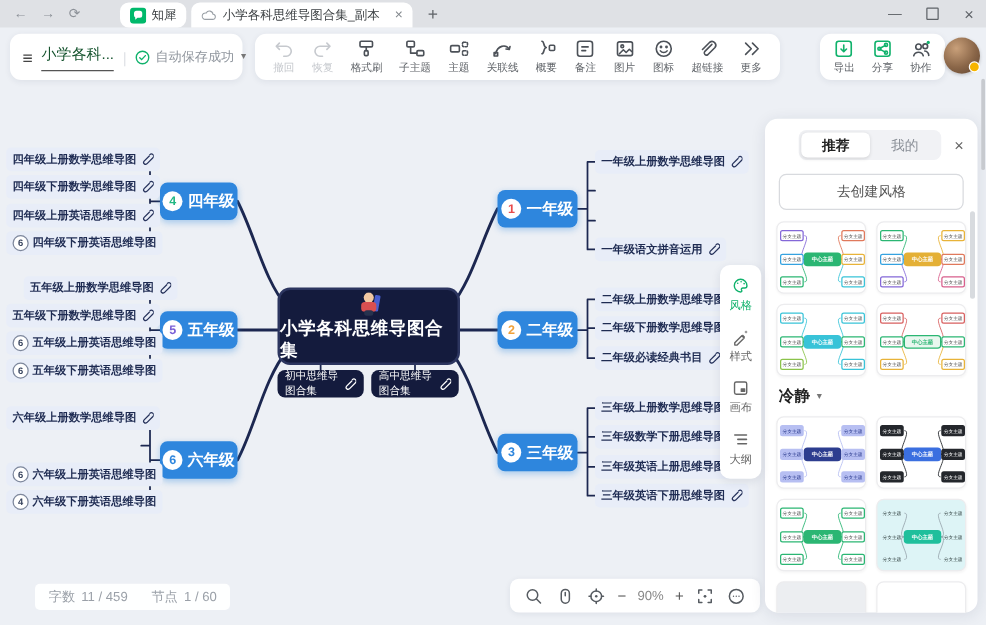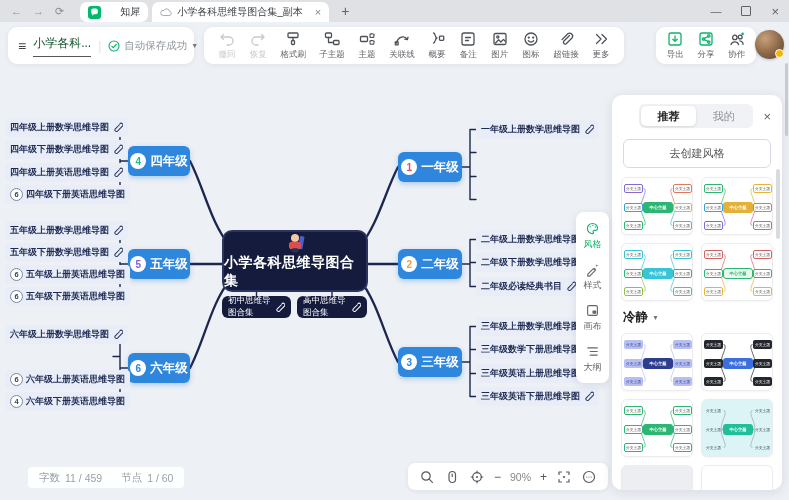--- a/index.html
+++ b/index.html
@@ -4,21 +4,21 @@
 <style>
   html,body{margin:0;padding:0}
   body{width:789px;height:500px;position:relative;overflow:hidden;background:#edf0f5;
        font-family:"Liberation Sans","DejaVu Sans",sans-serif;-webkit-font-smoothing:antialiased}
   svg{display:block}
 
   
   #tabbar{position:absolute;top:0;left:0;right:0;height:22px;background:#dfe1e5;display:flex;align-items:center;z-index:6}
   .navic{color:#8b9097;font-size:11px;margin-left:11px;line-height:22px}
   .tab{background:#fff;border-radius:7px 7px 0 0;height:20px;margin-top:2px;display:flex;align-items:center;padding:0 8px;font-size:10px;color:#3c4043;white-space:nowrap}
-  #app-tab{margin-left:16px;gap:19px;border-radius:7px}
+  #app-tab{margin-left:32px;gap:4px;border-radius:7px}
   #doc-tab{margin-left:4px;gap:5px}
   .tabclose{color:#80868b;font-size:11px;margin-left:7px}
   #newtab{font-size:14px;color:#5f6368;margin-left:12px}
   #winctrl{position:absolute;right:10px;top:0;height:22px;display:flex;align-items:center;gap:20px;color:#5f6368}
   #win-min{font-size:11px}
   #win-max{width:8px;height:8px;border:1px solid #5f6368;border-radius:1px}
   #win-close{font-size:13px}
 
   
   .card{position:absolute;top:27px;height:37px;background:#fff;border-radius:9px;box-shadow:0 1px 5px rgba(30,40,70,.07);display:flex;align-items:center;z-index:5}
@@ -311,20 +311,28 @@
       <span>一年级</span>
     </div>
     <div class="pill" style="left: 476px; top: 120px;">
       <span>一年级上册数学思维导图</span>
       <span class="plink">
         <svg width="11" height="11" viewBox="0 0 12 12" fill="none" stroke="#27335c" stroke-width="1.1" stroke-linecap="round">
           <path d="M8.6 1.9a1.9 1.9 0 0 1 2.7 2.7L6 9.9a1.7 1.7 0 0 1-2.4-2.4l4.5-4.5"></path>
         </svg>
       </span>
     </div>
+    <div class="pill" style="left: 476px; top: 190px;">
+      <span>一年级语文拼音运用</span>
+      <span class="plink">
+        <svg width="11" height="11" viewBox="0 0 12 12" fill="none" stroke="#27335c" stroke-width="1.1" stroke-linecap="round">
+          <path d="M8.6 1.9a1.9 1.9 0 0 1 2.7 2.7L6 9.9a1.7 1.7 0 0 1-2.4-2.4l4.5-4.5"></path>
+        </svg>
+      </span>
+    </div>
     <div class="bnode" style="left: 398px; top: 249px; width: 64px; height: 30px; background: rgb(46, 134, 221);">
       <span class="bnum" style="color:#f0a13a">2</span>
       <span>二年级</span>
     </div>
     <div class="pill" style="left: 476px; top: 230px;">
       <span>二年级上册数学思维导图</span>
       <span class="plink">
         <svg width="11" height="11" viewBox="0 0 12 12" fill="none" stroke="#27335c" stroke-width="1.1" stroke-linecap="round">
           <path d="M8.6 1.9a1.9 1.9 0 0 1 2.7 2.7L6 9.9a1.7 1.7 0 0 1-2.4-2.4l4.5-4.5"></path>
         </svg>
@@ -411,21 +419,21 @@
       </span>
     </div>
     <div class="pill" style="left: 5px; top: 185px;">
       <span class="cbadge">6</span>
       <span>四年级下册英语思维导图</span>
     </div>
     <div class="bnode" style="left: 128px; top: 249px; width: 62px; height: 30px; background: rgb(46, 134, 221);">
       <span class="bnum" style="color:#7a5fd6">5</span>
       <span>五年级</span>
     </div>
-    <div class="pill" style="left: 5px; top: 221px;">
+    <div class="pill" style="left: 19px; top: 221px;">
       <span>五年级上册数学思维导图</span>
       <span class="plink">
         <svg width="11" height="11" viewBox="0 0 12 12" fill="none" stroke="#27335c" stroke-width="1.1" stroke-linecap="round">
           <path d="M8.6 1.9a1.9 1.9 0 0 1 2.7 2.7L6 9.9a1.7 1.7 0 0 1-2.4-2.4l4.5-4.5"></path>
         </svg>
       </span>
     </div>
     <div class="pill" style="left: 5px; top: 243px;">
       <span>五年级下册数学思维导图</span>
       <span class="plink">

